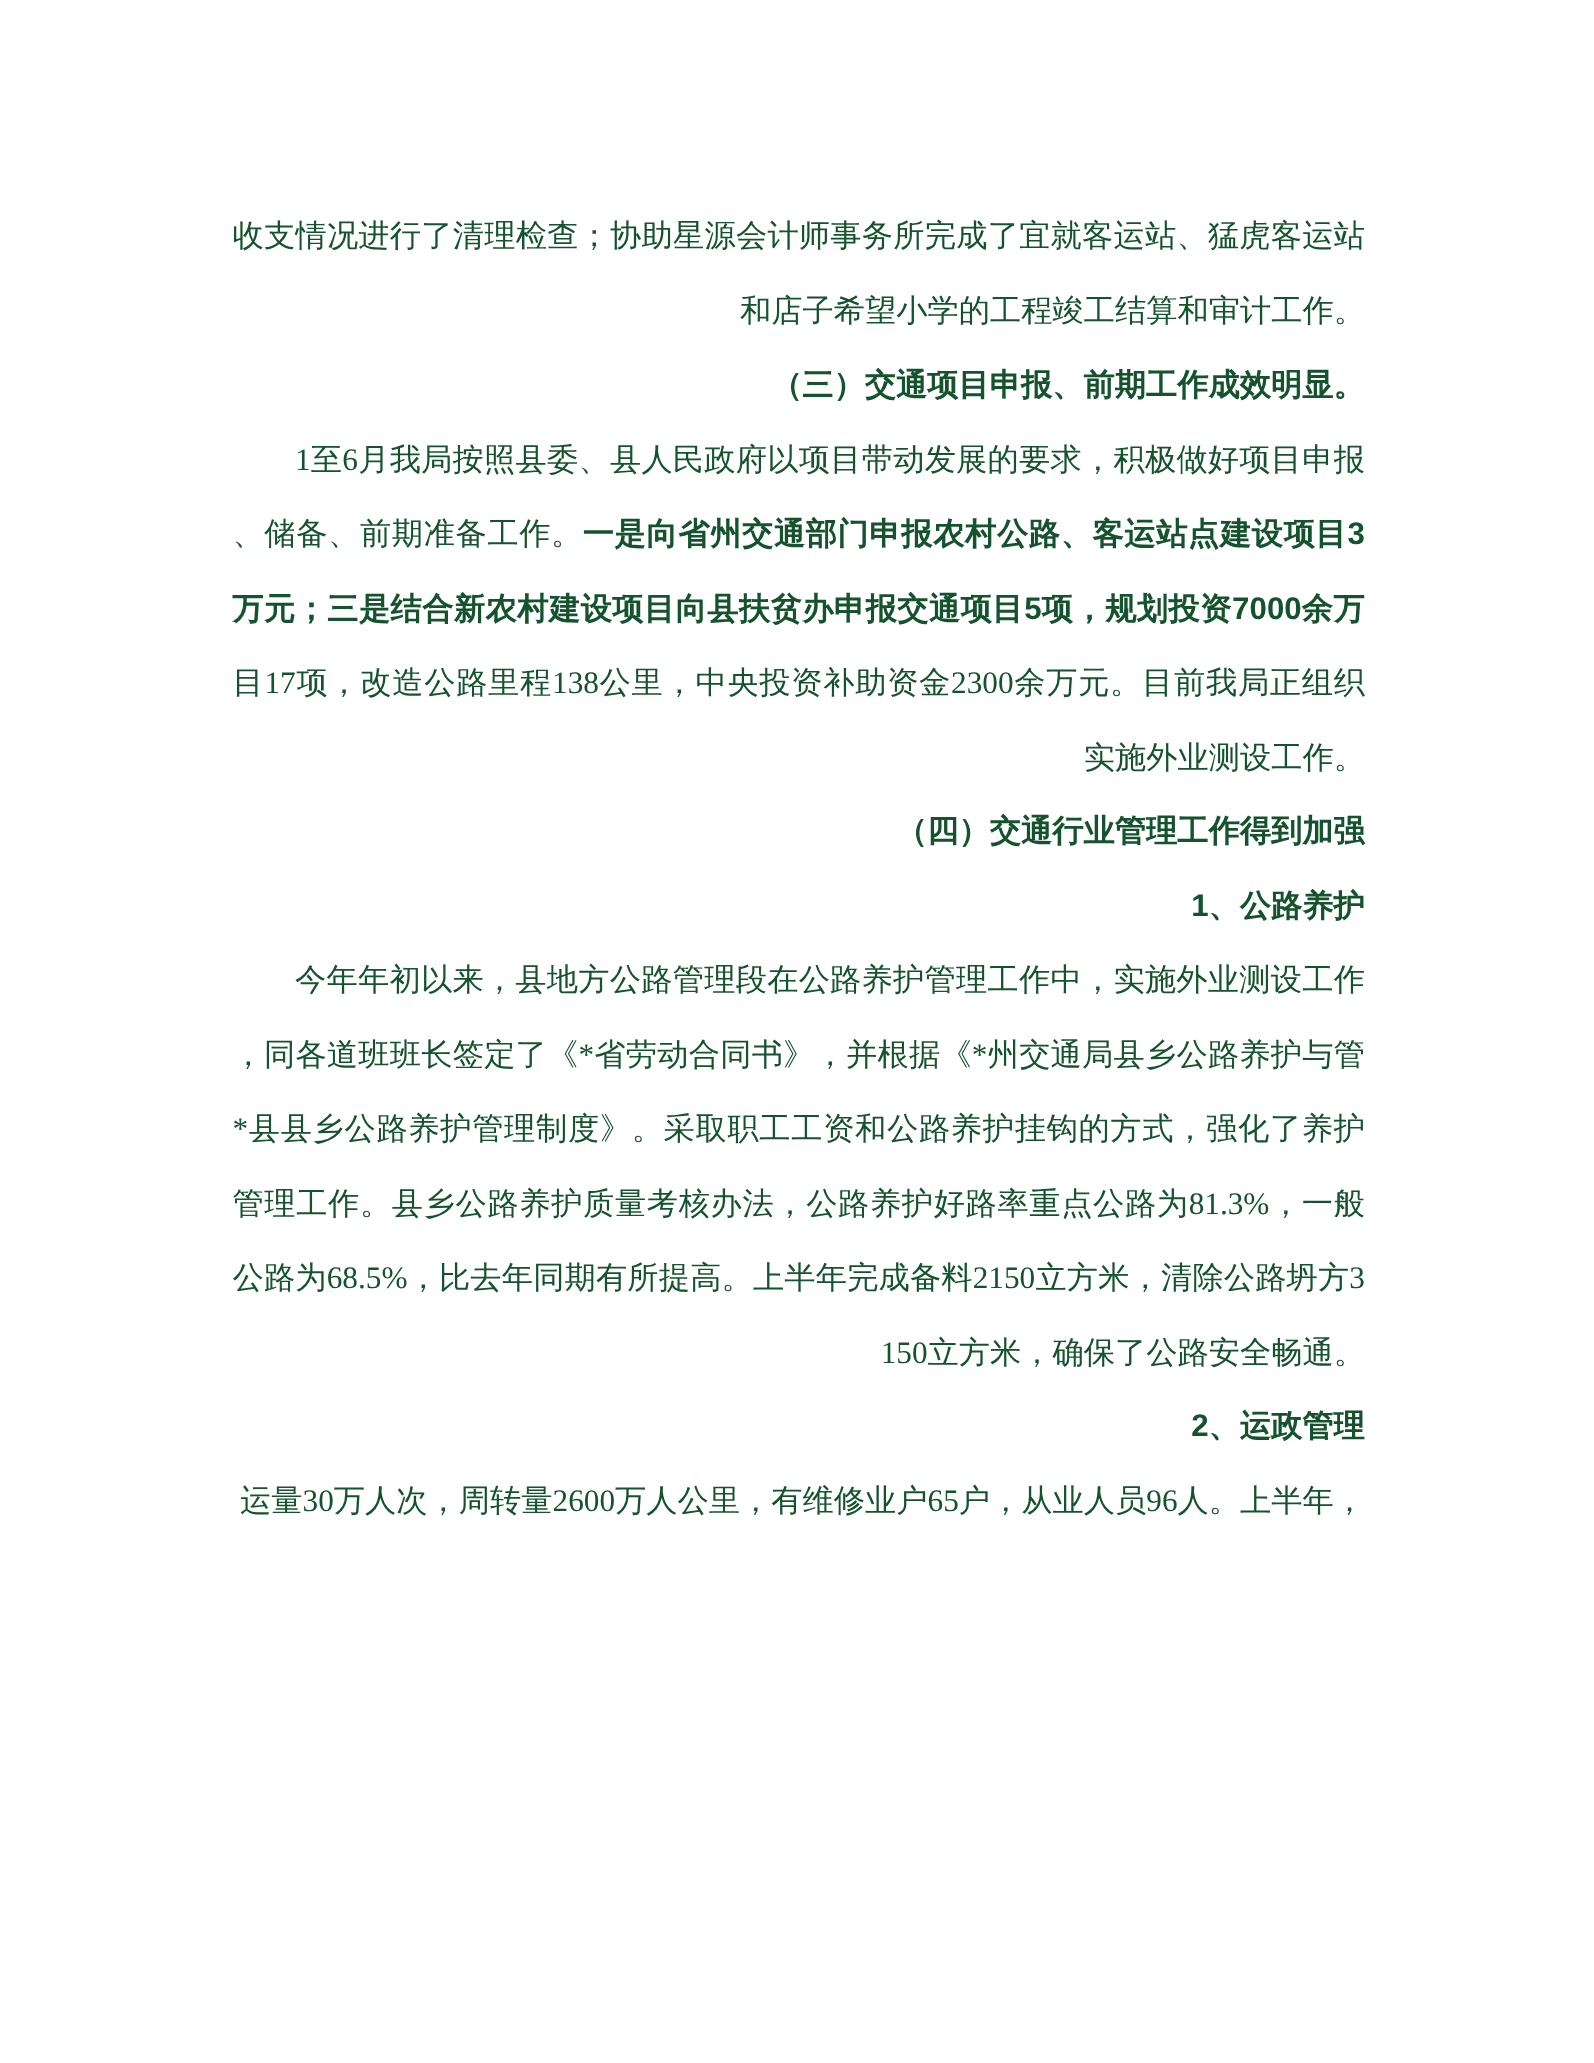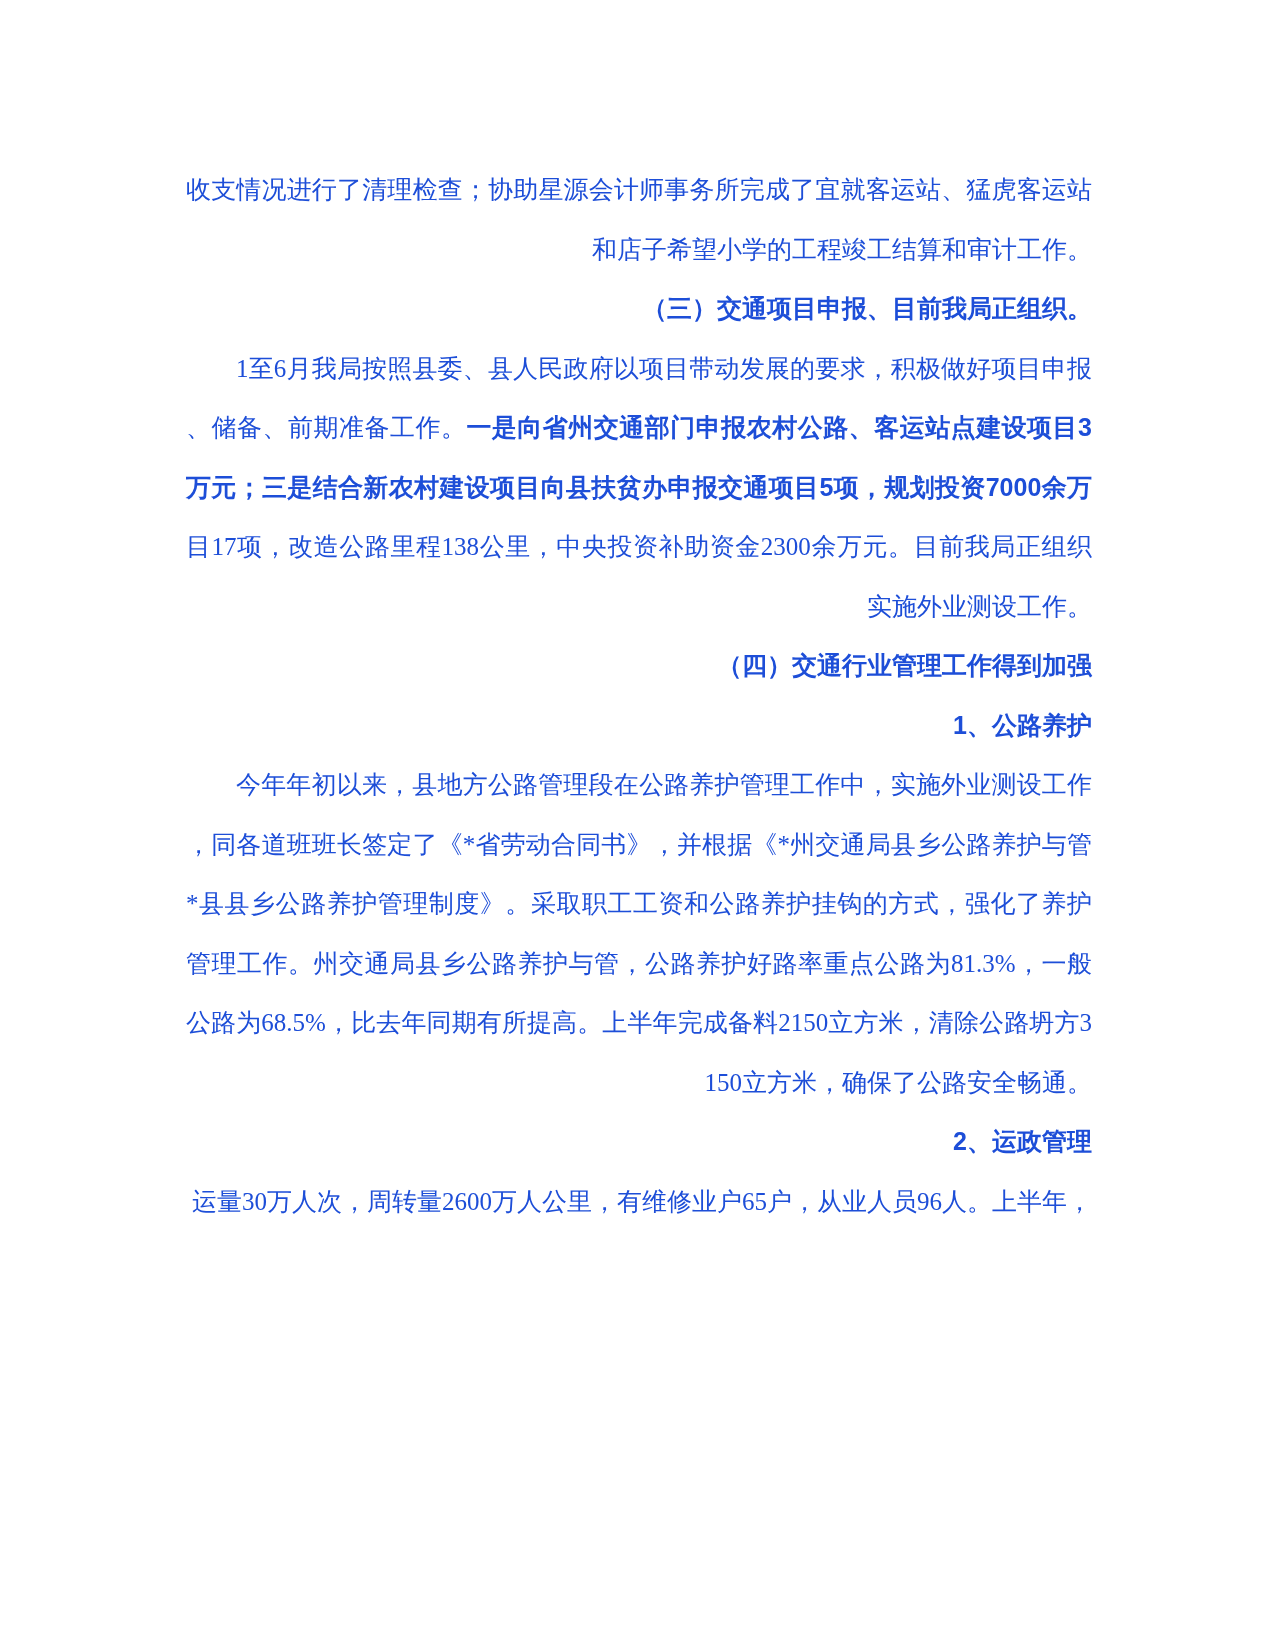--- a/index.html
+++ b/index.html
@@ -13,21 +13,21 @@
     height: 1650px;
     background: #ffffff;
     overflow: hidden;
     font-family: "Liberation Serif", "DejaVu Serif", serif;
   }
   .doc-body {
     position: absolute;
     left: 186px;
     top: 160px;
     width: 906px;
-    color: #1d4ed8;
+    color: #14532d;
     font-size: 25px;
   }
   .line {
     height: 59.5px;
     line-height: 59.5px;
     text-align: right;
     white-space: normal;
     overflow: visible;
   }
   .line.indent {
@@ -47,30 +47,30 @@
     font-weight: 700;
   }
 </style>
 </head>
 <body>
 
 <div class="page">
   <div class="doc-body">
       <div class="line stretch"><span class="run">收支情况进行了清理检查；协助星源会计师事务所完成了宜就客运站、猛虎客运站</span></div>
       <div class="line"><span class="run">和店子希望小学的工程竣工结算和审计工作。</span></div>
-      <div class="line indent"><span class="run b">（三）交通项目申报、目前我局正组织。</span></div>
+      <div class="line indent"><span class="run b">（三）交通项目申报、前期工作成效明显。</span></div>
       <div class="line indent stretch"><span class="run">1至6月我局按照县委、县人民政府以项目带动发展的要求，积极做好项目申报</span></div>
       <div class="line stretch"><span class="run">、储备、前期准备工作。</span><span class="run b">一是向省州交通部门申报农村公路、客运站点建设项目3</span></div>
       <div class="line stretch"><span class="run b">万元；三是结合新农村建设项目向县扶贫办申报交通项目5项，规划投资7000余万</span></div>
       <div class="line stretch"><span class="run">目17项，改造公路里程138公里，中央投资补助资金2300余万元。目前我局正组织</span></div>
       <div class="line"><span class="run">实施外业测设工作。</span></div>
       <div class="line indent"><span class="run b">（四）交通行业管理工作得到加强</span></div>
       <div class="line indent"><span class="run b">1、公路养护</span></div>
       <div class="line indent stretch"><span class="run">今年年初以来，县地方公路管理段在公路养护管理工作中，实施外业测设工作</span></div>
       <div class="line stretch"><span class="run">，同各道班班长签定了《*省劳动合同书》，并根据《*州交通局县乡公路养护与管</span></div>
       <div class="line stretch"><span class="run">*县县乡公路养护管理制度》。采取职工工资和公路养护挂钩的方式，强化了养护</span></div>
-      <div class="line stretch"><span class="run">管理工作。州交通局县乡公路养护与管，公路养护好路率重点公路为81.3%，一般</span></div>
+      <div class="line stretch"><span class="run">管理工作。县乡公路养护质量考核办法，公路养护好路率重点公路为81.3%，一般</span></div>
       <div class="line stretch"><span class="run">公路为68.5%，比去年同期有所提高。上半年完成备料2150立方米，清除公路坍方3</span></div>
       <div class="line"><span class="run">150立方米，确保了公路安全畅通。</span></div>
       <div class="line indent"><span class="run b">2、运政管理</span></div>
       <div class="line"><span class="run">运量30万人次，周转量2600万人公里，有维修业户65户，从业人员96人。上半年，</span></div>
     </div>
 </div>
 
 </body></html>

